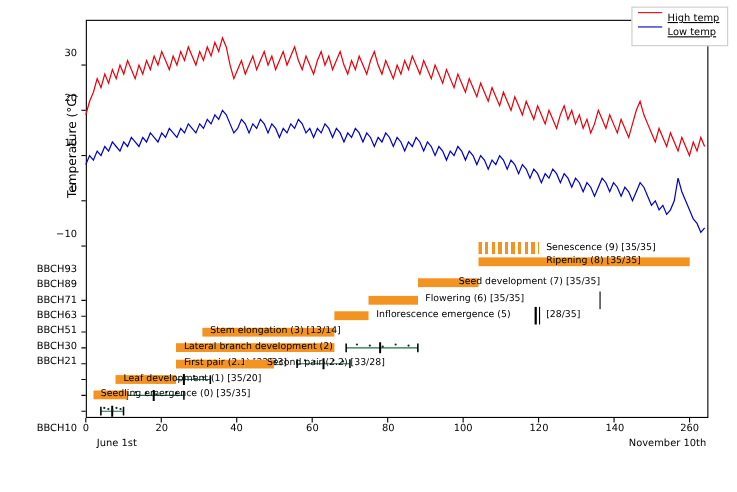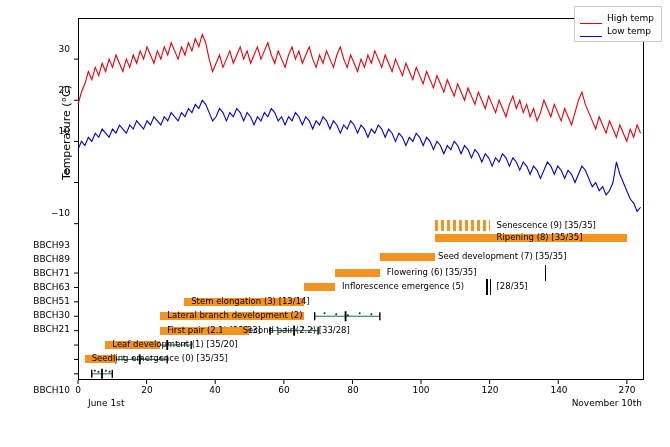--- a/index.html
+++ b/index.html
@@ -31,22 +31,23 @@
     right: 8px;
     top: 6px;
     background: #ffffff;
     border: 1px solid #cccccc;
     padding: 4px 7px 4px 5px;
     font-size: 9px;
     line-height: 12px;
   }
   .legend-row {
     display: flex;
-    align-items: flex-end;
+    align-items: flex-start;
     height: 13px;
+    text-decoration: underline;
   }
   .legend-swatch {
     width: 22px;
     height: 0;
     border-top-width: 1.4px;
     border-top-style: solid;
     margin-right: 5px;
   }
   .legend-label { color: #000; }
   
@@ -161,21 +162,21 @@
 
   <div class="xtick-wrap">
     <div class="tick-label" style="left:0px;">0</div>
     <div class="tick-label" style="left:69px;">20</div>
     <div class="tick-label" style="left:137px;">40</div>
     <div class="tick-label" style="left:206px;">60</div>
     <div class="tick-label" style="left:275px;">80</div>
     <div class="tick-label" style="left:343px;">100</div>
     <div class="tick-label" style="left:412px;">120</div>
     <div class="tick-label" style="left:481px;">140</div>
-    <div class="tick-label" style="left:549px;">270</div>
+    <div class="tick-label" style="left:549px;">260</div>
 
     <div class="x-end-label" style="left:-2px;">June 1st</div>
     <div class="x-end-label" style="right:2px;">November 10th</div>
   </div>
 
 
   <div class="legend">
     <div class="legend-row">
       <span class="legend-swatch" style="border-top-color:#E8000B;"></span>
       <span class="legend-label">High temp</span>
@@ -265,21 +266,21 @@
         <line x1="78" y1="373.82954545454544" x2="74" y2="373.82954545454544" stroke="#000" stroke-width="1"></line>
       </g>
   </svg>
 
   <div id="bars-layer">
       <div class="bar-dotted" style="left: 434.8px; width: 54.9px; top: 220.2px;"></div>
       <div class="bar-label" style="left: 496.5px; top: 219.7px;">Senescence (9) [35/35]</div>
       <div class="bar" style="left: 434.8px; width: 192.1px; top: 234.1px;"></div>
       <div class="bar-label" style="left: 496.5px; top: 232.1px;">Ripening (8) [35/35]</div>
       <div class="bar" style="left: 379.9px; width: 54.9px; top: 252.6px;"></div>
-      <div class="bar-label" style="left: 438px; top: 250.6px;">Seed development (7) [35/35]</div>
+      <div class="bar-label" style="left: 417px; top: 250.6px;">Seed development (7) [35/35]</div>
       <div class="bar" style="left: 335.3px; width: 44.6px; top: 269px;"></div>
       <div class="bar-label" style="left: 386.7px; top: 267px;">Flowering (6) [35/35]</div>
       <div class="bar" style="left: 304.4px; width: 30.9px; top: 283.4px;"></div>
       <div class="bar-label" style="left: 342.1px; top: 281.4px;">Inflorescence emergence (5)</div>
       <div class="bar-label" style="left: 496.5px; top: 281.4px;">[28/35]</div>
       <div class="bar" style="left: 184.3px; width: 120.1px; top: 297.8px;"></div>
       <div class="bar-label" style="left: 191.2px; top: 295.8px;">Stem elongation (3) [13/14]</div>
       <div class="bar" style="left: 160.3px; width: 144.1px; top: 312.2px;"></div>
       <div class="bar-label" style="left: 167.2px; top: 310.2px;">Lateral branch development (2)</div>
       <div class="bar" style="left: 160.3px; width: 61.7px; top: 326.6px;"></div>

